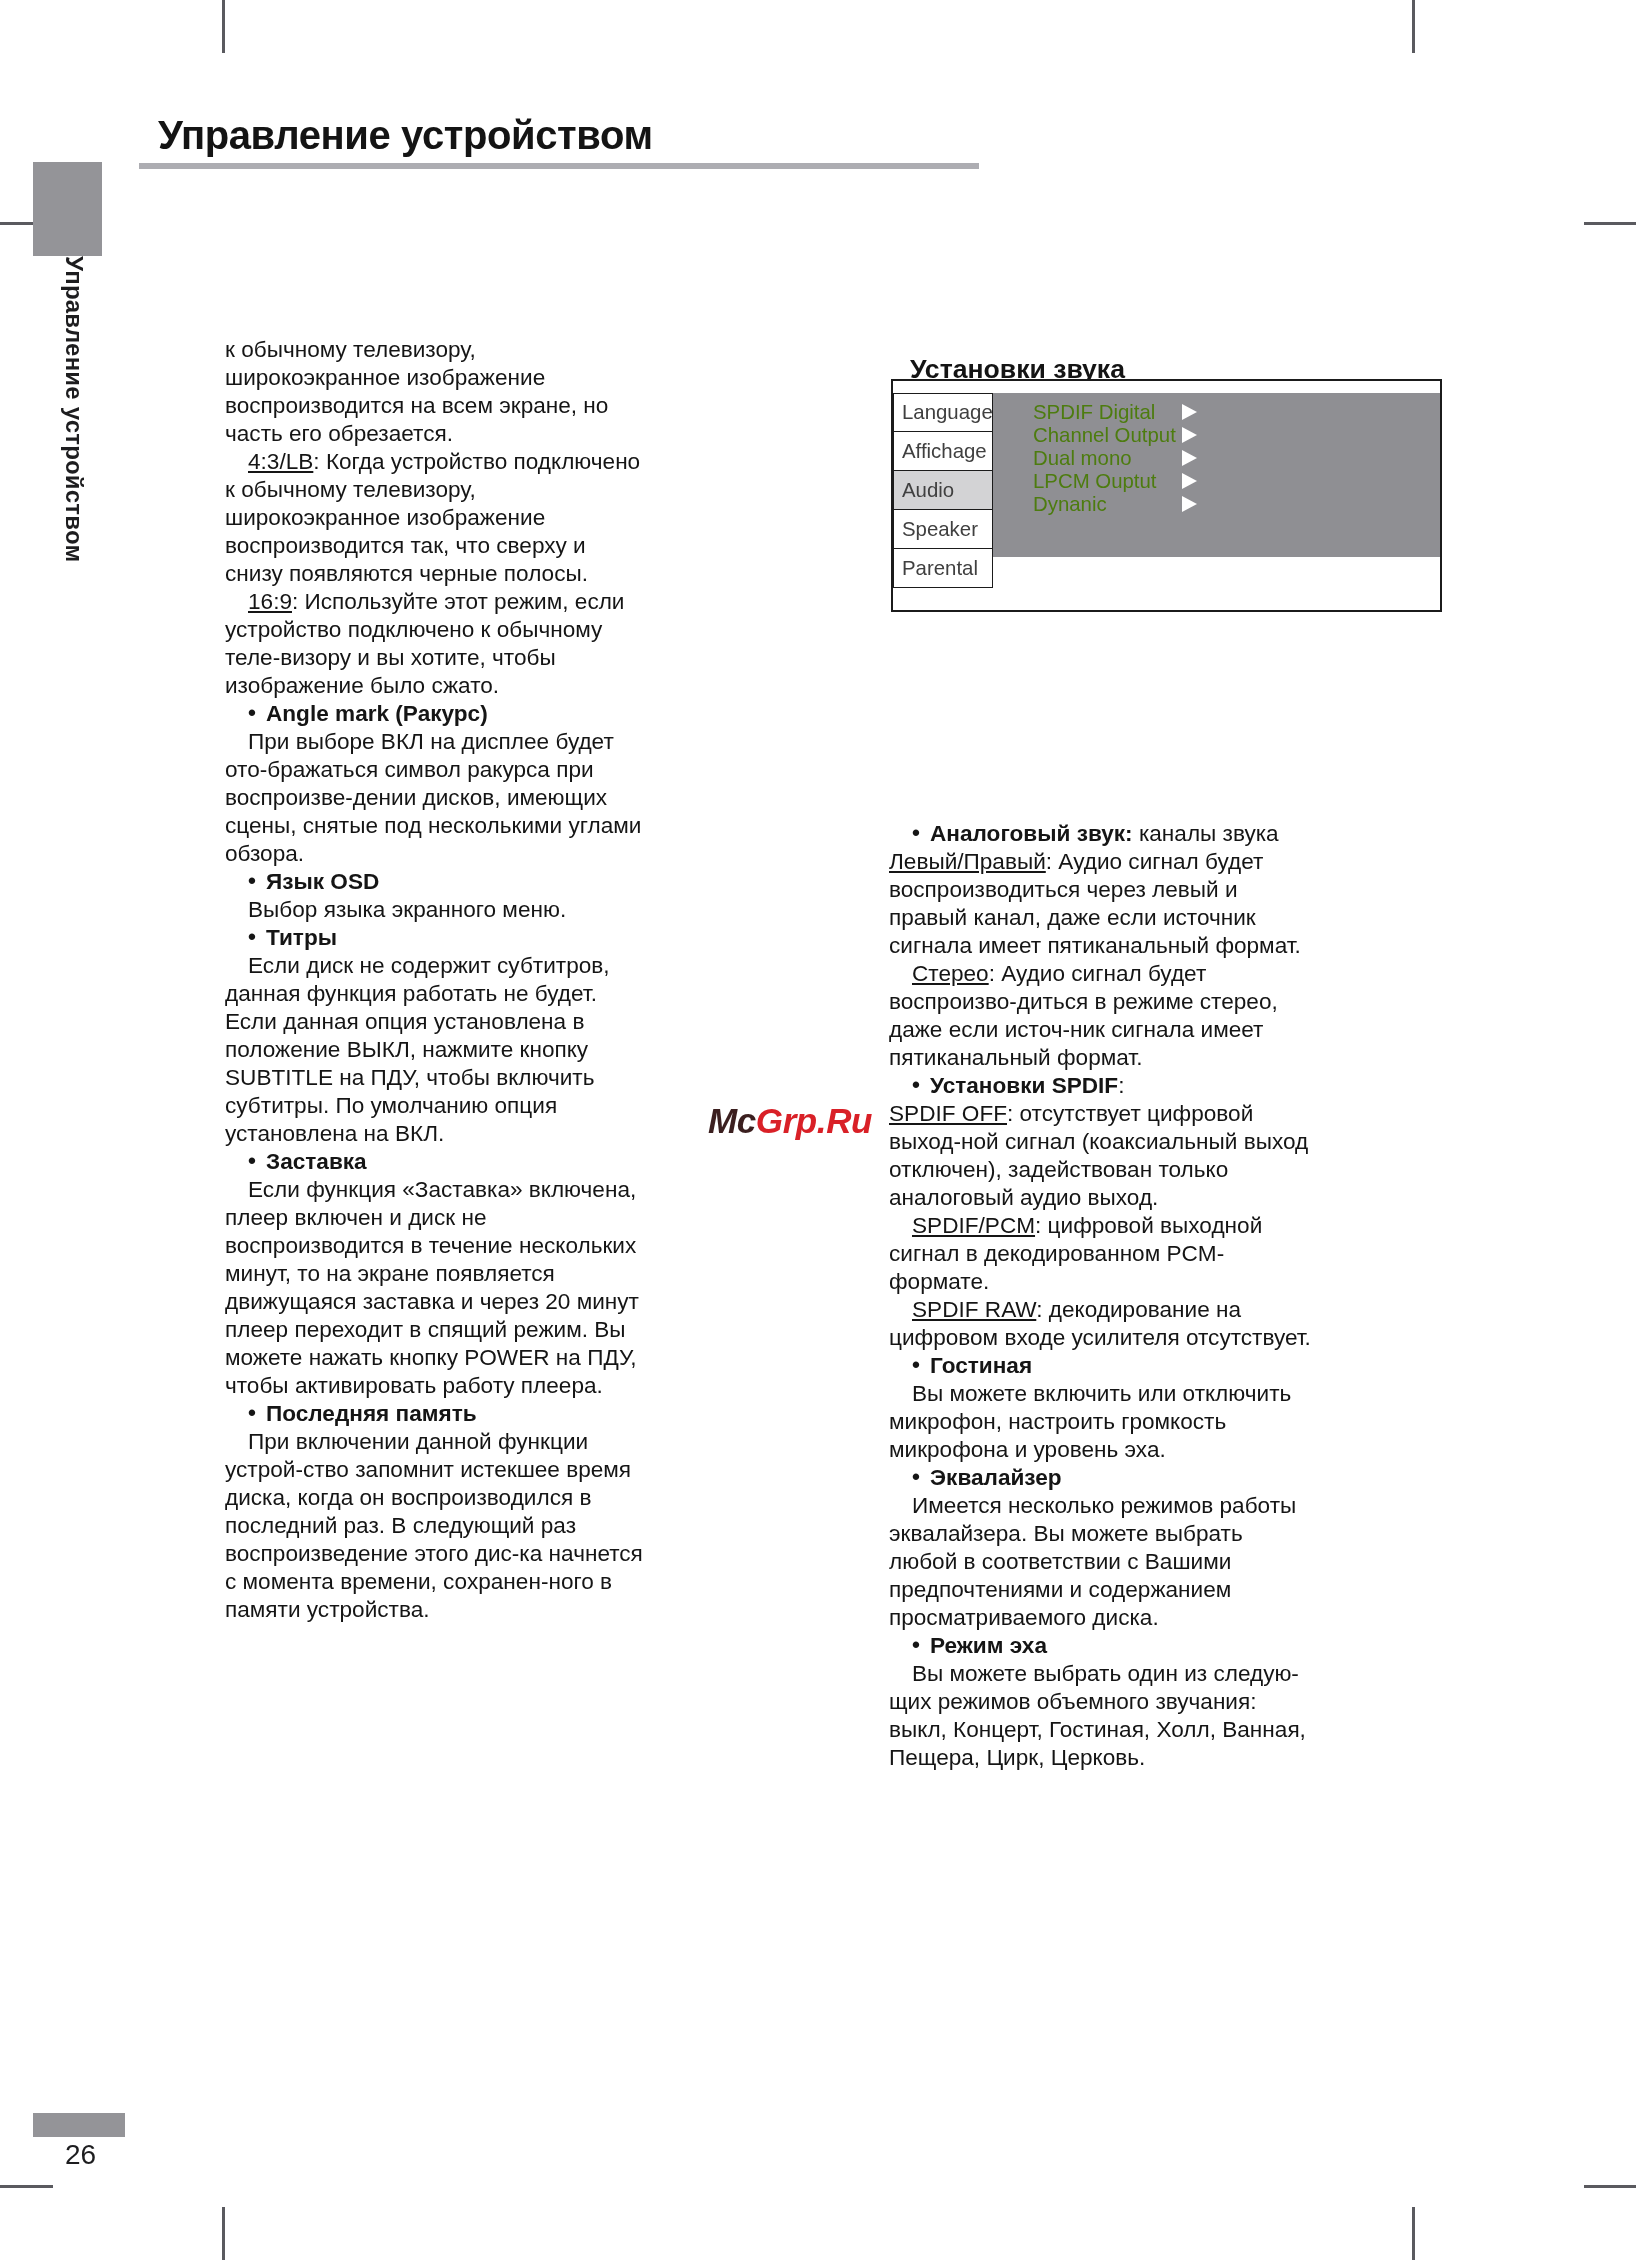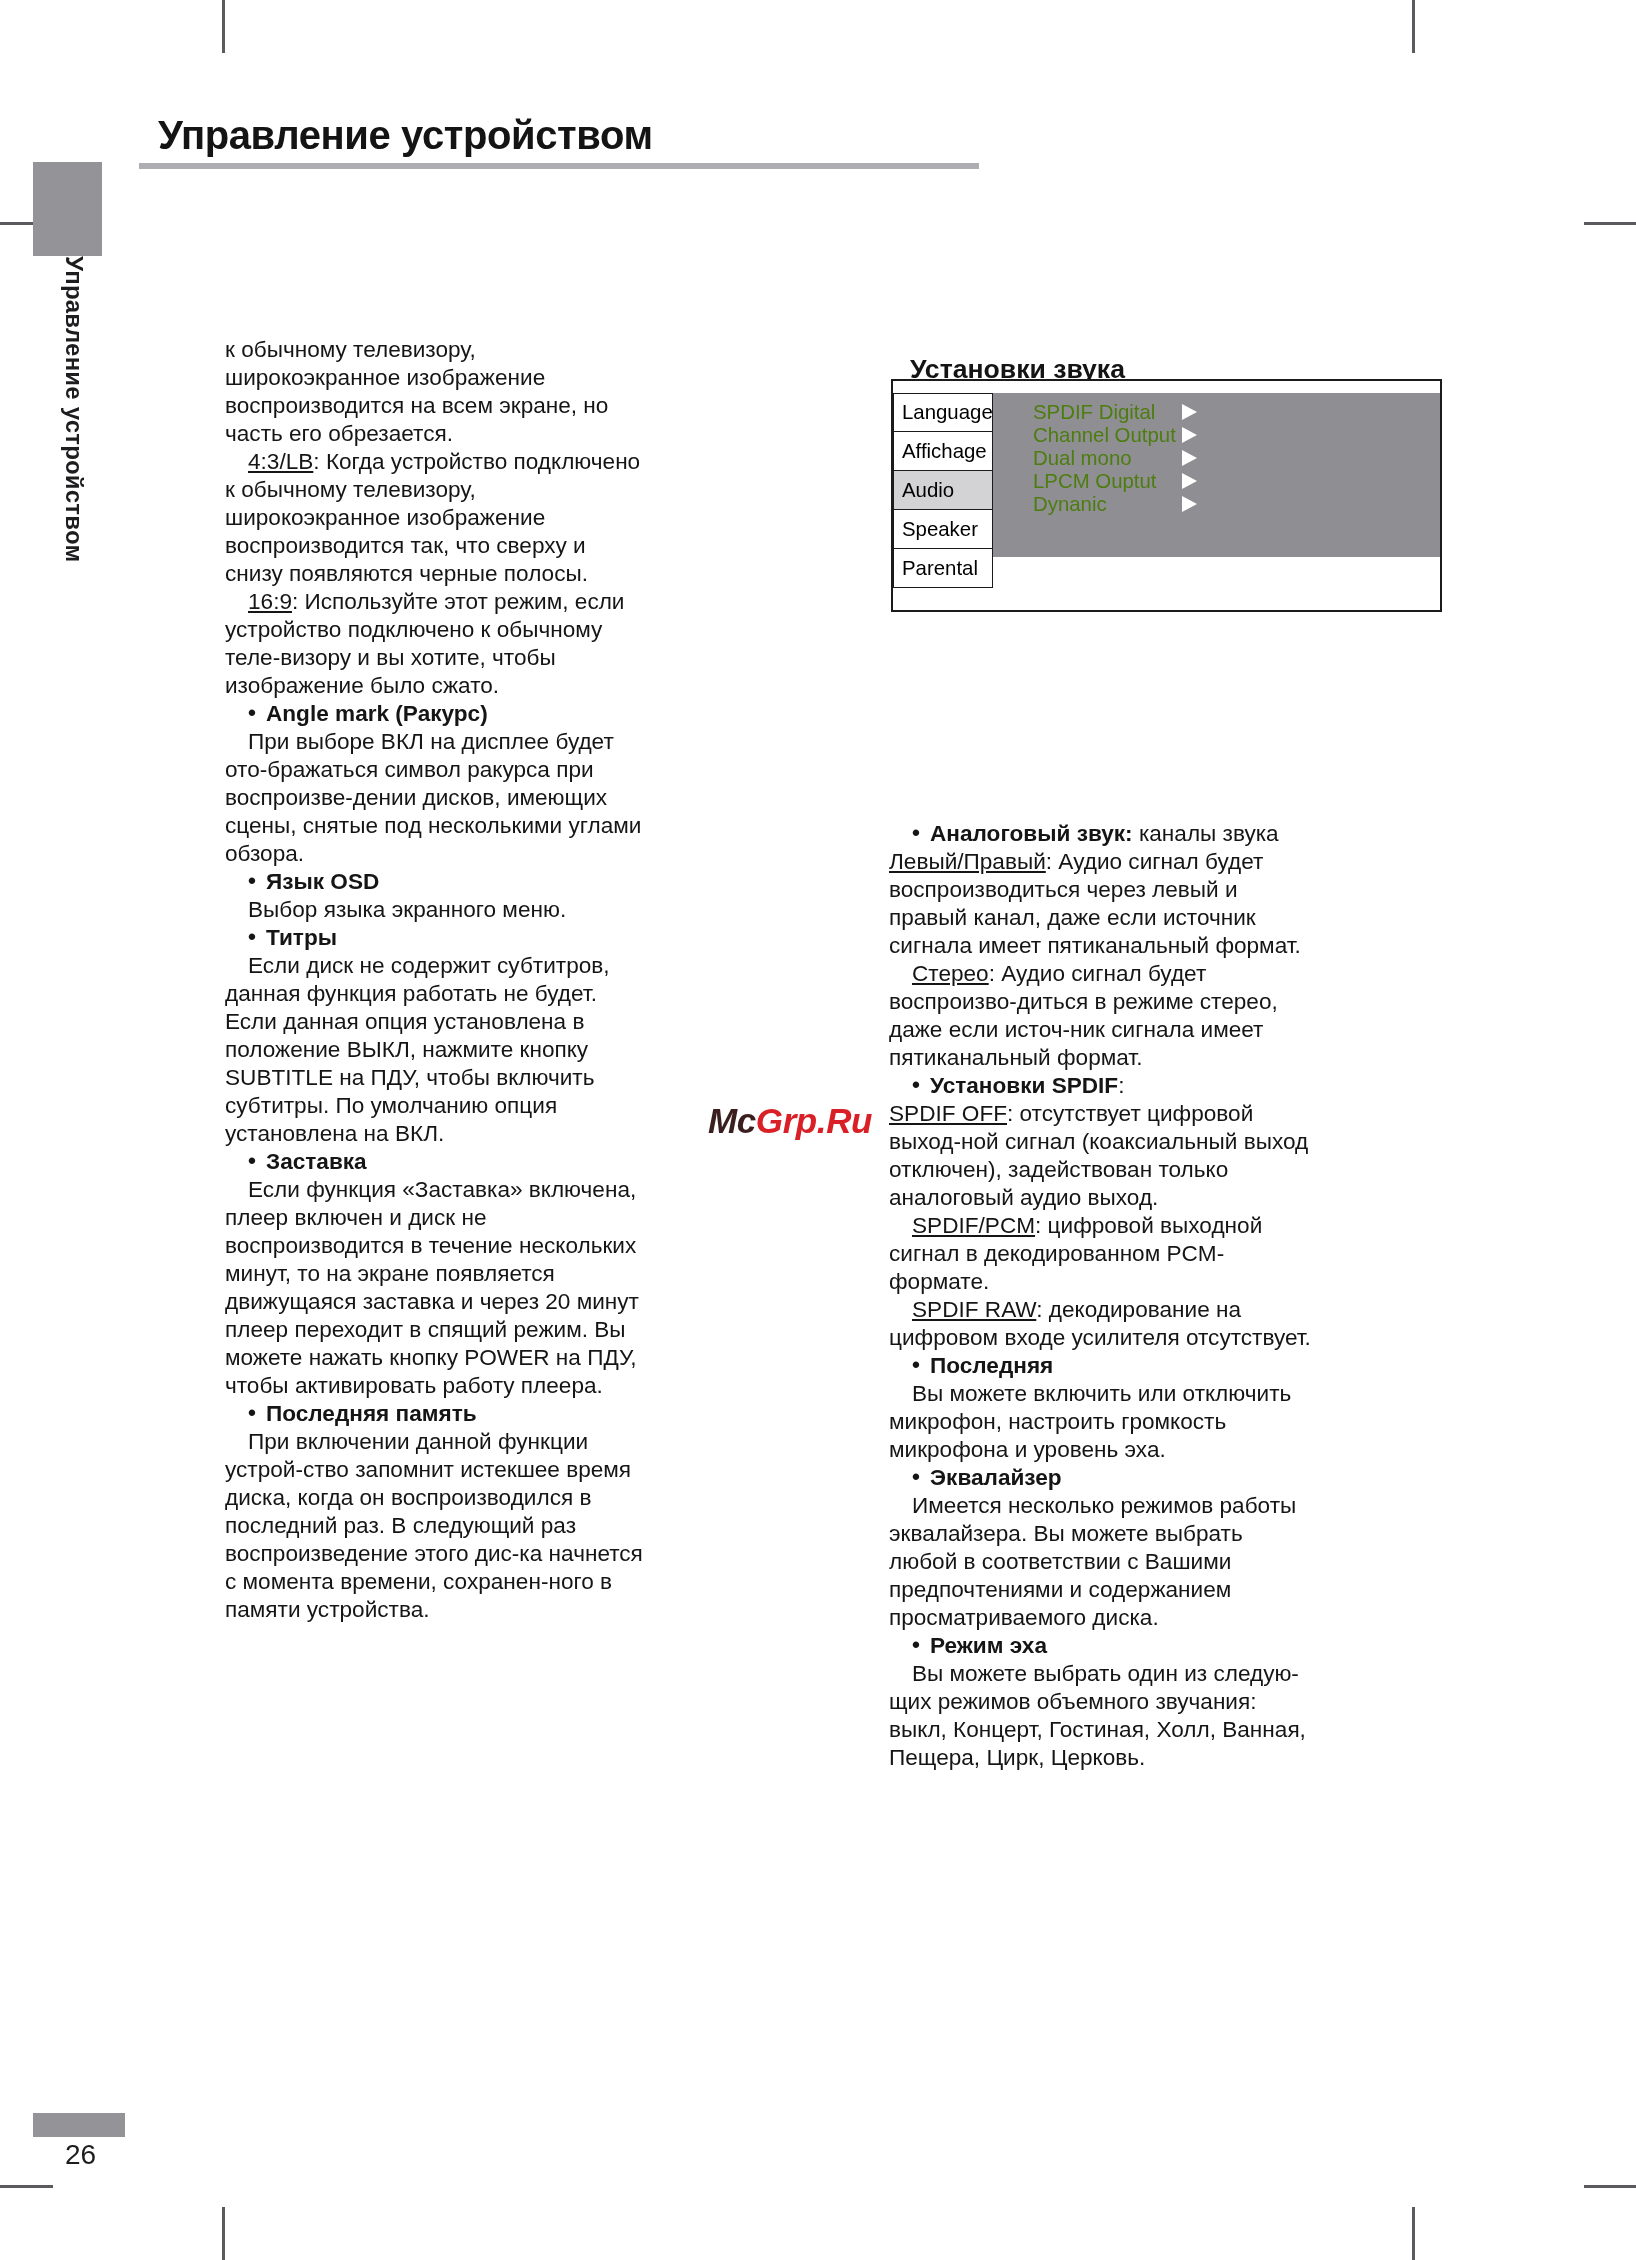--- a/index.html
+++ b/index.html
@@ -161,21 +161,21 @@
   }
   .osd-menu-item {
     height: 39px;
     border: 1.8px solid #1b1b1b;
     border-top: none;
     background: #ffffff;
     display: flex;
     align-items: center;
     padding-left: 8px;
     font-size: 20.4px;
-    color: #000000;
+    color: #404040;
     box-sizing: border-box;
   }
   .osd-menu-item:first-child { border-top: 1.8px solid #1b1b1b; }
   .osd-menu-item.selected { background: #d3d3d5; }
 
   .osd-options {
     position: absolute;
     left: 140px;
     top: 19.5px;
   }
@@ -300,21 +300,21 @@
 <div class="col col-right">
   <p class="bullet-head"><span>Аналоговый звук:</span><span style="font-weight:normal"> каналы звука</span></p>
   <p><span class="u">Левый/Правый</span><span>: Аудио сигнал будет воспроизводиться через левый и правый канал, даже если источник сигнала имеет пятиканальный формат.</span></p>
   <p class="indent"><span class="u">Стерео</span><span>: Аудио сигнал будет воспроизво-диться в режиме стерео, даже если источ-ник сигнала имеет пятиканальный формат.</span></p>
 
   <p class="bullet-head"><span>Установки SPDIF</span><span style="font-weight:normal">:</span></p>
   <p><span class="u">SPDIF OFF</span><span>: отсутствует цифровой выход-ной сигнал (коаксиальный выход отключен), задействован только аналоговый аудио выход.</span></p>
   <p class="indent"><span class="u">SPDIF/PCM</span><span>: цифровой выходной сигнал в декодированном PCM-формате.</span></p>
   <p class="indent"><span class="u">SPDIF RAW</span><span>: декодирование на цифровом входе усилителя отсутствует.</span></p>
 
-  <p class="bullet-head">Последняя</p>
+  <p class="bullet-head">Гостиная</p>
   <p class="indent">Вы можете включить или отключить микрофон, настроить громкость микрофона и уровень эха.</p>
 
   <p class="bullet-head">Эквалайзер</p>
   <p class="indent">Имеется несколько режимов работы эквалайзера. Вы можете выбрать любой в соответствии с Вашими предпочтениями и содержанием просматриваемого диска.</p>
 
   <p class="bullet-head">Режим эха</p>
   <p class="indent">Вы можете выбрать один из следую-щих режимов объемного звучания: выкл, Концерт, Гостиная, Холл, Ванная, Пещера, Цирк, Церковь.</p>
 </div>
 
 <div class="watermark"><span class="dark">Mc</span><span>Grp.Ru</span></div>

